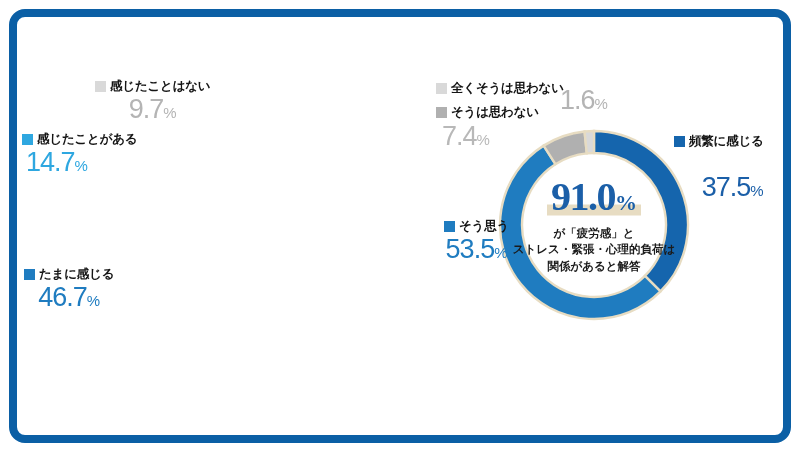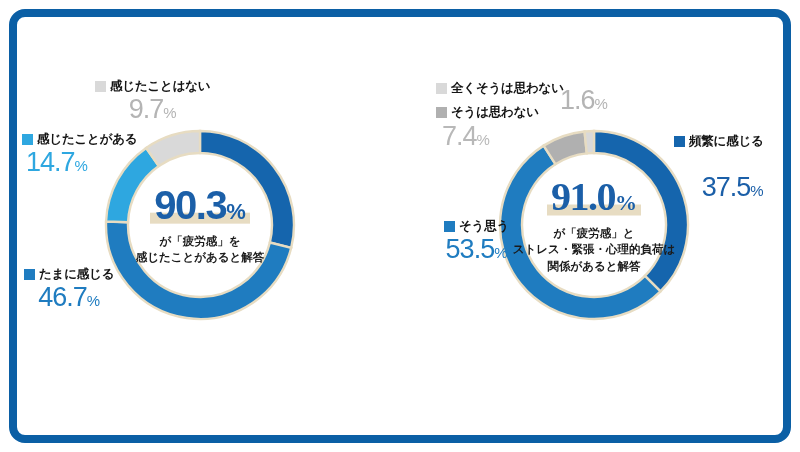--- a/index.html
+++ b/index.html
@@ -106,38 +106,20 @@
   #lg-r-think{left:4px;top:218px;margin-left:40px;}
   #lg-r-think .lval{}
 </style>
 </head>
 <body>
 
 <div id="frame"></div>
 
 <div class="chart" id="chart-left">
 
-  <div class="donut-wrap">
-    <svg class="donut-svg" viewBox="0 0 200 200">
-      <g id="arcs-left">
-          <path d="M 100 6 A 94 94 0 0 1 191.19190007006995 122.80432769476829 L 169.84911494728763 117.46714461726933 A 72 72 0 0 0 100 28 Z" fill="#1565ad" stroke="#e7dcc2" stroke-width="2.4" stroke-linejoin="miter"></path>
-          <path d="M 191.19190007006995 122.80432769476829 A 94 94 0 0 1 6.066789571784611 96.45712282902622 L 28.051157969877565 97.28630684776476 A 72 72 0 0 0 169.84911494728763 117.46714461726933 Z" fill="#1f7cc0" stroke="#e7dcc2" stroke-width="2.4" stroke-linejoin="miter"></path>
-          <path d="M 6.066789571784611 96.45712282902622 A 94 94 0 0 1 46.191380194108426 22.924501723407502 L 58.78488695718943 40.96344812856745 A 72 72 0 0 0 28.051157969877565 97.28630684776476 Z" fill="#2ea7e0" stroke="#e7dcc2" stroke-width="2.4" stroke-linejoin="miter"></path>
-          <path d="M 46.191380194108426 22.924501723407502 A 94 94 0 0 1 99.99999999999999 6 L 99.99999999999999 28 A 72 72 0 0 0 58.78488695718943 40.96344812856745 Z" fill="#d9d9d9" stroke="#e7dcc2" stroke-width="2.4" stroke-linejoin="miter"></path>
-        </g>
-    </svg>
-    <div class="center-block">
-      <div class="big-pct">
-        <span class="hl"></span>
-        <span class="num">90.3</span><span class="sym">%</span>
-      </div>
-      <div class="center-desc">が「疲労感」を
-感じたことがあると解答</div>
-    </div>
-  </div>
 
   <div class="legend gray align-center" id="lg-l-none">
     <div class="lrow">
         <span class="sw" style="background: rgb(217, 217, 217);"></span>
         <span class="ltxt">感じたことはない</span>
       </div>
     <div class="lval"><span class="v">9.7</span><span class="p">%</span></div>
   </div>
 
   <div class="legend blue-light align-center" id="lg-l-have">

